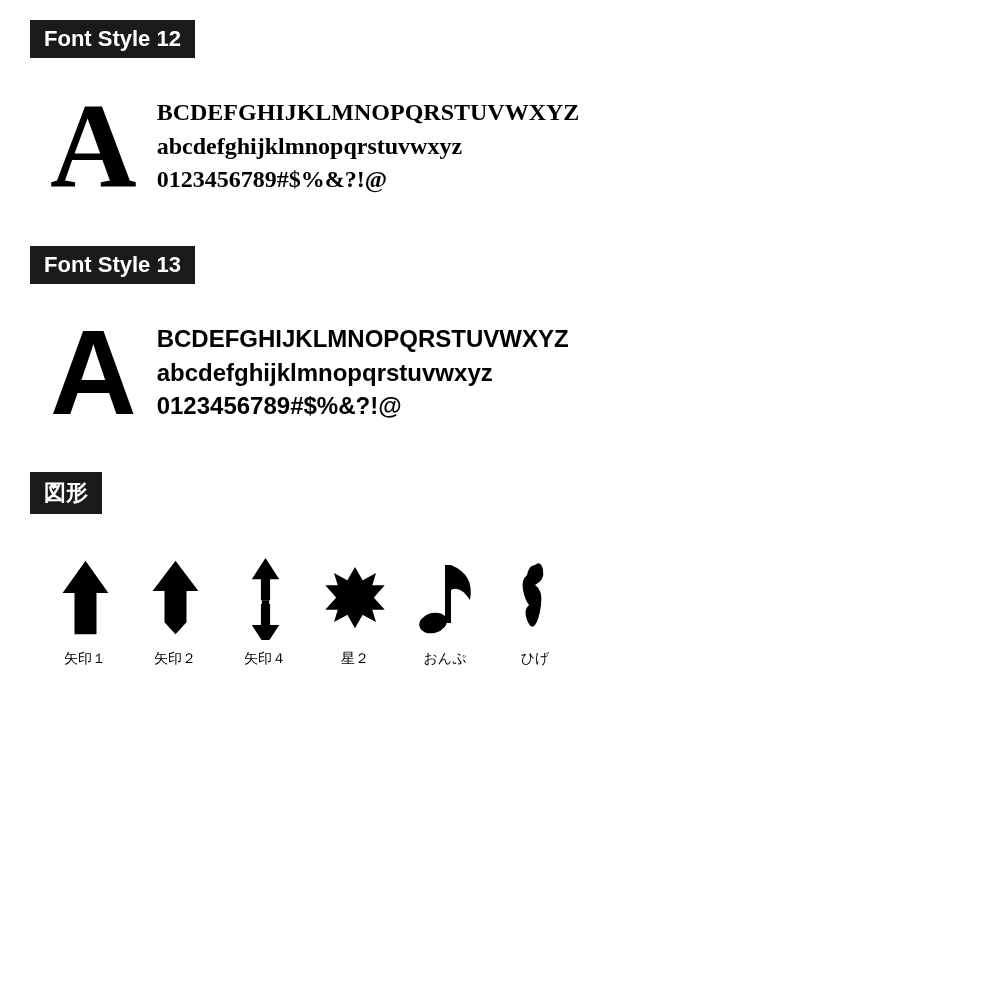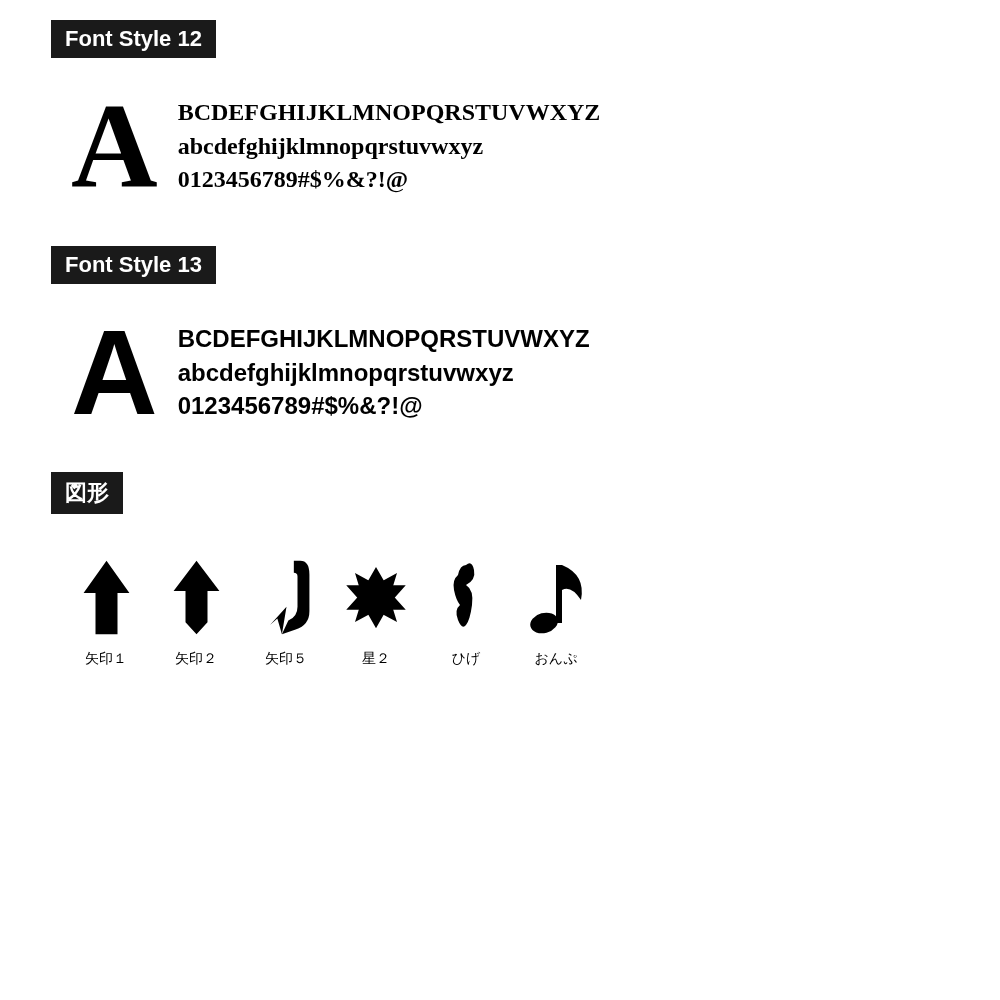--- a/index.html
+++ b/index.html
@@ -7,21 +7,20 @@
       background: #ffffff;
       font-family: serif;
       width: 1000px;
       min-height: 1000px;
       overflow-x: hidden;
     }
 
     .page {
       width: 826px;
       padding: 20px 30px;
-      margin-left: 21px;
     }
 
     .section {
       margin-bottom: 30px;
     }
 
     .section-header {
       display: inline-block;
       background: #1a1a1a;
       color: #ffffff;
@@ -162,61 +161,66 @@
       <div class="shape-item">
         <div class="shape-icon">
           <svg viewBox="0 0 60 90" width="55" height="85">
             <polygon points="30,5 55,38 42,38 42,72 30,85 18,72 18,38 5,38" fill="#000"></polygon>
           </svg>
         </div>
         <div class="shape-label">矢印２</div>
       </div>
 
 
-
       <div class="shape-item">
         <div class="shape-icon">
           <svg viewBox="0 0 60 90" width="55" height="85">
-            <path d="M45,5 Q55,5 55,20 L55,60 Q55,75 40,80 L25,85 L32,70 Q42,66 42,55 L42,22 Q42,18 38,18 L38,5 Z" fill="#000"></path>
-            <polygon points="12,75 30,55 25,85 20,68" fill="#000"></polygon>
-          </svg>
-        </div>
-        <div class="shape-label">矢印５</div>
-      </div>
+
+            <polygon points="30,2 45,25 35,25 35,48 25,48 25,25 15,25" fill="#000"></polygon>
+
+            <polygon points="30,58 45,35 35,35 35,12 25,12 25,35 15,35" fill="#000" transform="translate(0,40)"></polygon>
+            <rect x="26" y="48" width="8" height="20" fill="#000"></rect>
+
+            <polygon points="30,88 40,75 34,75 34,62 26,62 26,75 20,75" fill="#000"></polygon>
+          </svg>
+        </div>
+        <div class="shape-label">矢印４</div>
+      </div>
+
 
 
       <div class="shape-item">
         <div class="shape-icon">
           <svg viewBox="0 0 80 80" width="75" height="75">
             <polygon points="40,5 52,26 74,26 57,45 64,68 40,55 16,68 23,45 6,26 28,26" fill="#000"></polygon>
             <polygon points="40,75 28,54 6,54 23,35 16,12 40,25 64,12 57,35 74,54 52,54" fill="#000"></polygon>
           </svg>
         </div>
         <div class="shape-label">星２</div>
       </div>
 
 
       <div class="shape-item">
         <div class="shape-icon">
+          <svg viewBox="0 0 60 85" width="60" height="85">
+
+            <ellipse cx="18" cy="68" rx="14" ry="10" fill="#000" transform="rotate(-15,18,68)"></ellipse>
+            <rect x="30" y="10" width="6" height="58" fill="#000"></rect>
+
+            <path d="M36,10 Q60,20 55,45 Q45,30 36,35 Z" fill="#000"></path>
+          </svg>
+        </div>
+        <div class="shape-label">おんぷ</div>
+      </div>
+
+      <div class="shape-item">
+        <div class="shape-icon">
           <svg viewBox="0 0 40 85" width="40" height="85">
             <path d="M20,10 Q26,5 28,15 Q30,25 20,30 Q28,35 26,50 Q24,65 20,70 Q16,75 12,65 Q8,55 14,50 Q10,45 8,35 Q6,25 12,20 Q14,10 20,10 Z" fill="#000"></path>
           </svg>
         </div>
         <div class="shape-label">ひげ</div>
       </div>
 
-      <div class="shape-item">
-        <div class="shape-icon">
-          <svg viewBox="0 0 60 85" width="60" height="85">
-
-            <ellipse cx="18" cy="68" rx="14" ry="10" fill="#000" transform="rotate(-15,18,68)"></ellipse>
-            <rect x="30" y="10" width="6" height="58" fill="#000"></rect>
-
-            <path d="M36,10 Q60,20 55,45 Q45,30 36,35 Z" fill="#000"></path>
-          </svg>
-        </div>
-        <div class="shape-label">おんぷ</div>
-      </div>
-
     </div>
   </div>
 
 </div>
 
 </body></html>

